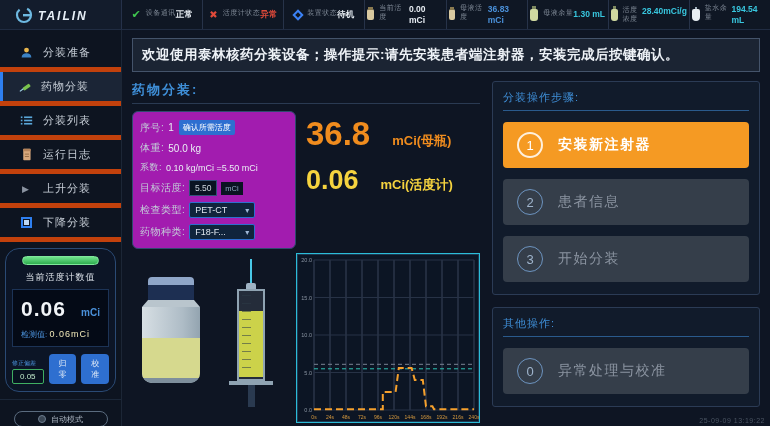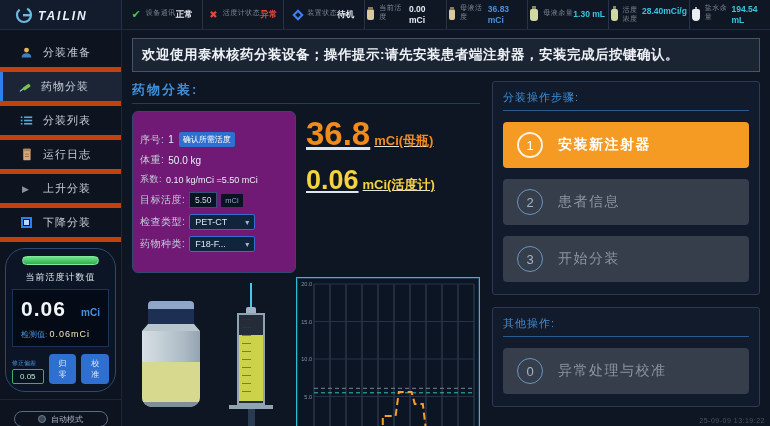--- a/index.html
+++ b/index.html
@@ -30,21 +30,21 @@
   
   .sidebar { position:absolute; left:0; top:30px; bottom:0; width:122px; background:#0d1420; border-right:1px solid #1c2636; }
   .menu { margin-top:8px; }
   .menu-item { height:34px; display:flex; align-items:center; gap:10px; padding-left:19px; border-bottom:5px solid #c2410c; color:#c6cdd6; font-size:11px; letter-spacing:1px; cursor:pointer; }
   .menu-item.active { background:#1b2536; box-shadow:inset 3px 0 0 #2e7ff0;gap:8px; }
   .mi-icon { width:14px; height:14px; display:flex; align-items:center; justify-content:center; flex:none; }
   .ic-up-tri { color:#8a93a0; font-size:9px; }
   .ic-down-sq { width:11px; height:11px; border:2px solid #2e7ff0; display:flex; align-items:center; justify-content:center; }
   .ic-down-sq i { width:5px; height:5px; background:#bcd7f5; display:block; }
   
-  .meter { margin:6px 5px 0; border:1px solid #2a4a74; border-radius:20px; background:#0c1526; padding:6px 6px 7px; }
+  .meter { margin:6px 5px 0; border:1px solid #2a4a74; border-radius:14px; background:#0c1526; padding:6px 6px 7px; }
   .meter-pill { height:9px; width:80%; margin:1px auto 6px; border-radius:6px; background:linear-gradient(#6fe38c,#2fae4f); border:1px solid #7fe89a; }
   .meter-title { text-align:center; font-size:9px; letter-spacing:1px; color:#dfe5ec; }
   .meter-display { margin-top:5px; background:#040a16; border:1px solid #1c3356; padding:7px 6px 6px; }
   .md-row1 { display:flex; align-items:baseline; justify-content:space-between; padding:0 2px; }
   .md-value { font-size:21px; font-weight:bold; color:#f2f5f8; letter-spacing:1px; }
   .md-unit { font-size:10px; font-weight:bold; color:#4a90d9; }
   .md-row2 { margin-top:8px; font-size:8px; padding:0 2px; }
   .md-det-label { color:#4a90d9; }
   .md-det-value { color:#efe7b8; font-size:9px; letter-spacing:1px; }
   .offset-row { display:flex; align-items:flex-end; gap:5px; margin-top:7px; }
@@ -56,32 +56,32 @@
   .toggle-pill { width:94px; height:16px; margin:5px auto; border:1px solid #5a6b7e; border-radius:9px; display:flex; align-items:center; justify-content:center; gap:5px; color:#aab4c0; font-size:8px; cursor:pointer; background:transparent; }
   .tp-dot { width:8px; height:8px; border-radius:50%; background:#3a4654; border:1px solid #6c7c8e; }
   
   .main { position:absolute; left:122px; top:30px; right:0; bottom:0; background:#0e1523; padding:8px 10px 0; }
   .banner { border:1px solid #44536a; background:#1b2433; color:#eef2f7; font-size:13.5px; font-weight:bold; letter-spacing:.5px; padding:7px 9px; }
   .content { display:flex; gap:12px; margin-top:9px; }
   .left-col { width:348px; }
   .right-col { flex:1; }
   .section-title { color:#3f8fd8; font-size:13px; font-weight:bold; letter-spacing:2px; padding-bottom:4px; border-bottom:1px solid #2a3a52; margin-bottom:7px; }
   .form-row-wrap { display:flex; gap:10px; }
-  .form-panel { width:164px; border:1px solid #2e4a6e; border-radius:6px; background:#701a75; padding:20px 7px; font-size:10px; color:#cfd6df; }
+  .form-panel { width:164px; border:1px solid #2e4a6e; border-radius:6px; background:#a21caf; padding:8px 7px; font-size:10px; color:#cfd6df; }
   .f-row { display:flex; align-items:center; gap:4px; margin-bottom:6px; white-space:nowrap; }
   .f-row:last-child { margin-bottom:0; }
   .f-label { letter-spacing:.5px; color:#c3ccd8; }
   .f-value { color:#e9eef4; }
   .confirm-btn { background:#2e6fd0; color:#fff; font-size:8px; padding:2px 4px; border:none; border-radius:2px; cursor:pointer; margin-left:1px; }
   .target-input { width:28px; background:#0a1322; border:1px solid #33517a; color:#cfd6df; font-size:8.5px; text-align:center; padding:2px 0; }
   .unit-chip { background:#0a1322; color:#8fa8c4; font-size:7.5px; padding:2px 4px; }
   .sel { display:inline-flex; align-items:center; justify-content:space-between; width:66px; background:#10243c; border:1px solid #2e6fd0; padding:2px 5px; color:#dfe7f0; font-size:9px; border-radius:2px; cursor:pointer; }
   .sel .caret { color:#9fb8d8; font-size:8px; }
   .readouts { flex:1; padding-top:4px; }
-  .ro { display:flex; align-items:baseline; gap:4px; margin-bottom:12px;text-decoration:underline; }
+  .ro { display:flex; align-items:baseline; gap:22px; margin-bottom:12px; }
   .ro1 .ro-val { font-size:33px; font-weight:bold; color:#f08c1e; }
   .ro1 .ro-unit { font-size:13px; font-weight:bold; color:#f08c1e; }
   .ro2 .ro-val { font-size:27px; font-weight:bold; color:#f5d33f; }
   .ro2 .ro-unit { font-size:13px; font-weight:bold; color:#f5d33f; }
   
   .graphics-row { display:flex; margin-top:4px; }
   .glassware { width:162px; position:relative; height:172px; }
   .vial { position:absolute; left:10px; top:24px; width:58px; }
   .vial-captop { height:8px; width:46px; margin:0 auto; background:#8fa6c8; border-radius:4px 4px 0 0; }
   .vial-capbody { height:15px; width:46px; margin:0 auto; background:#1d2f52; }

